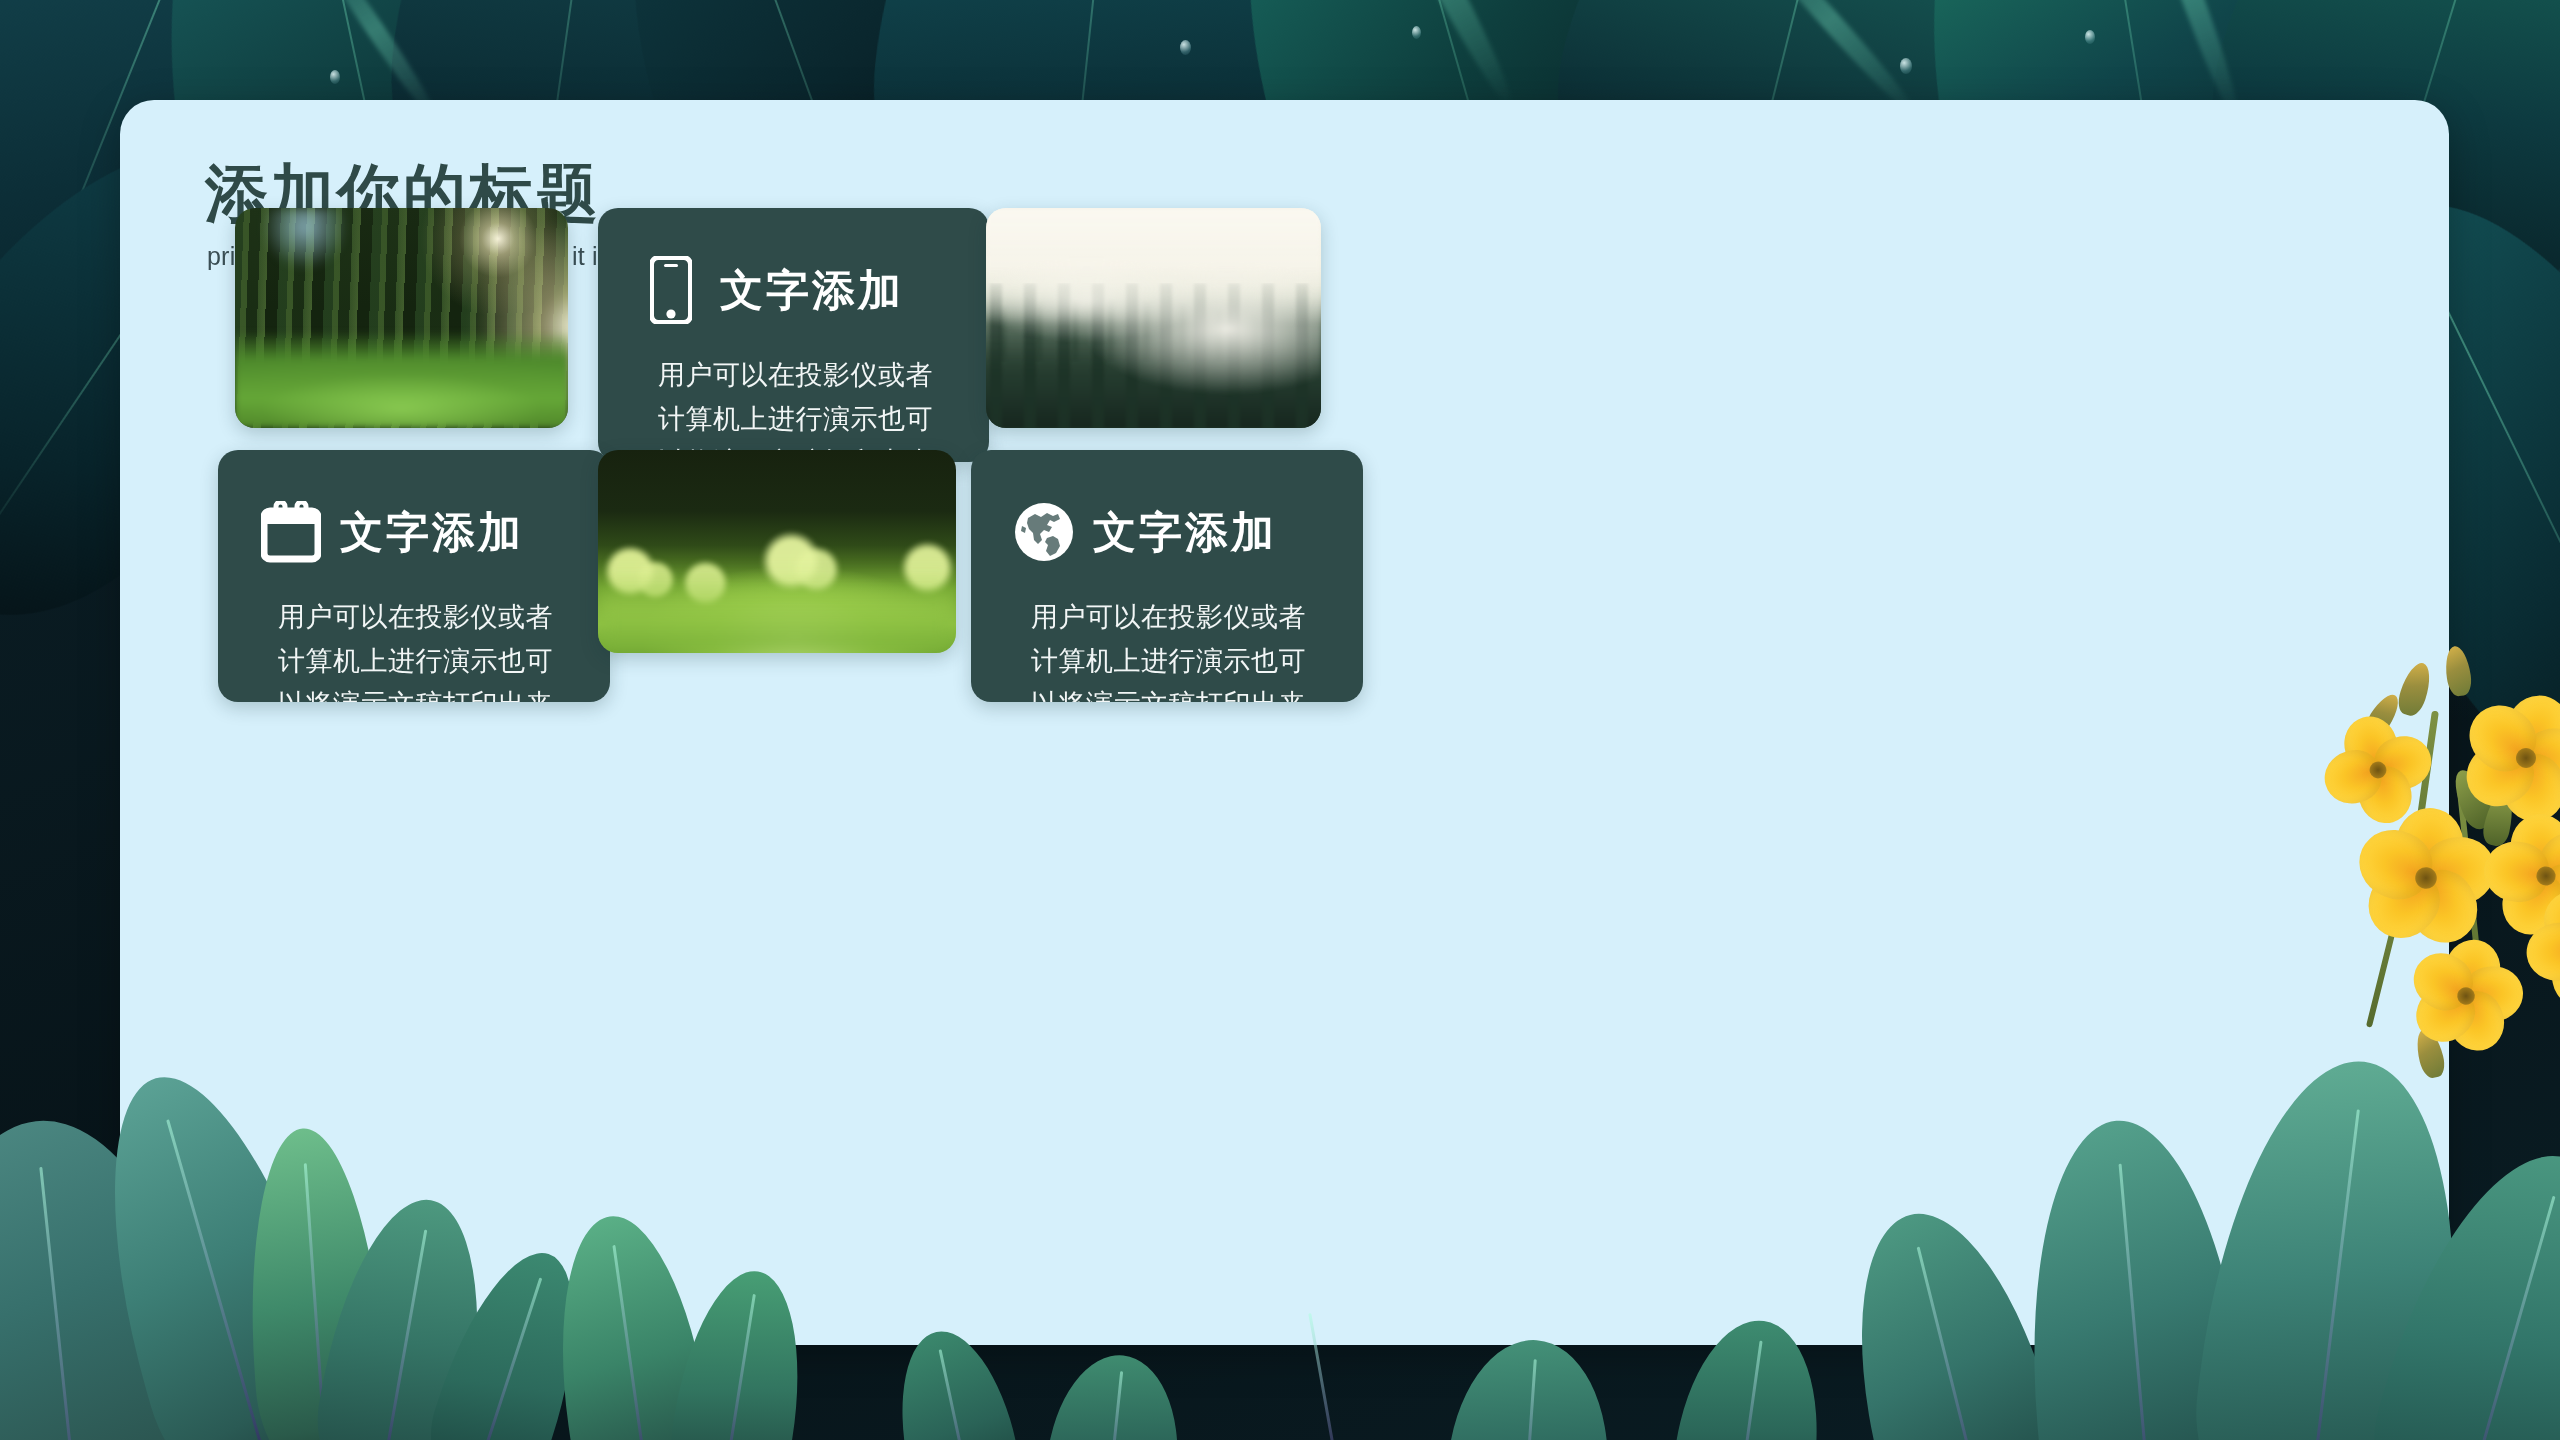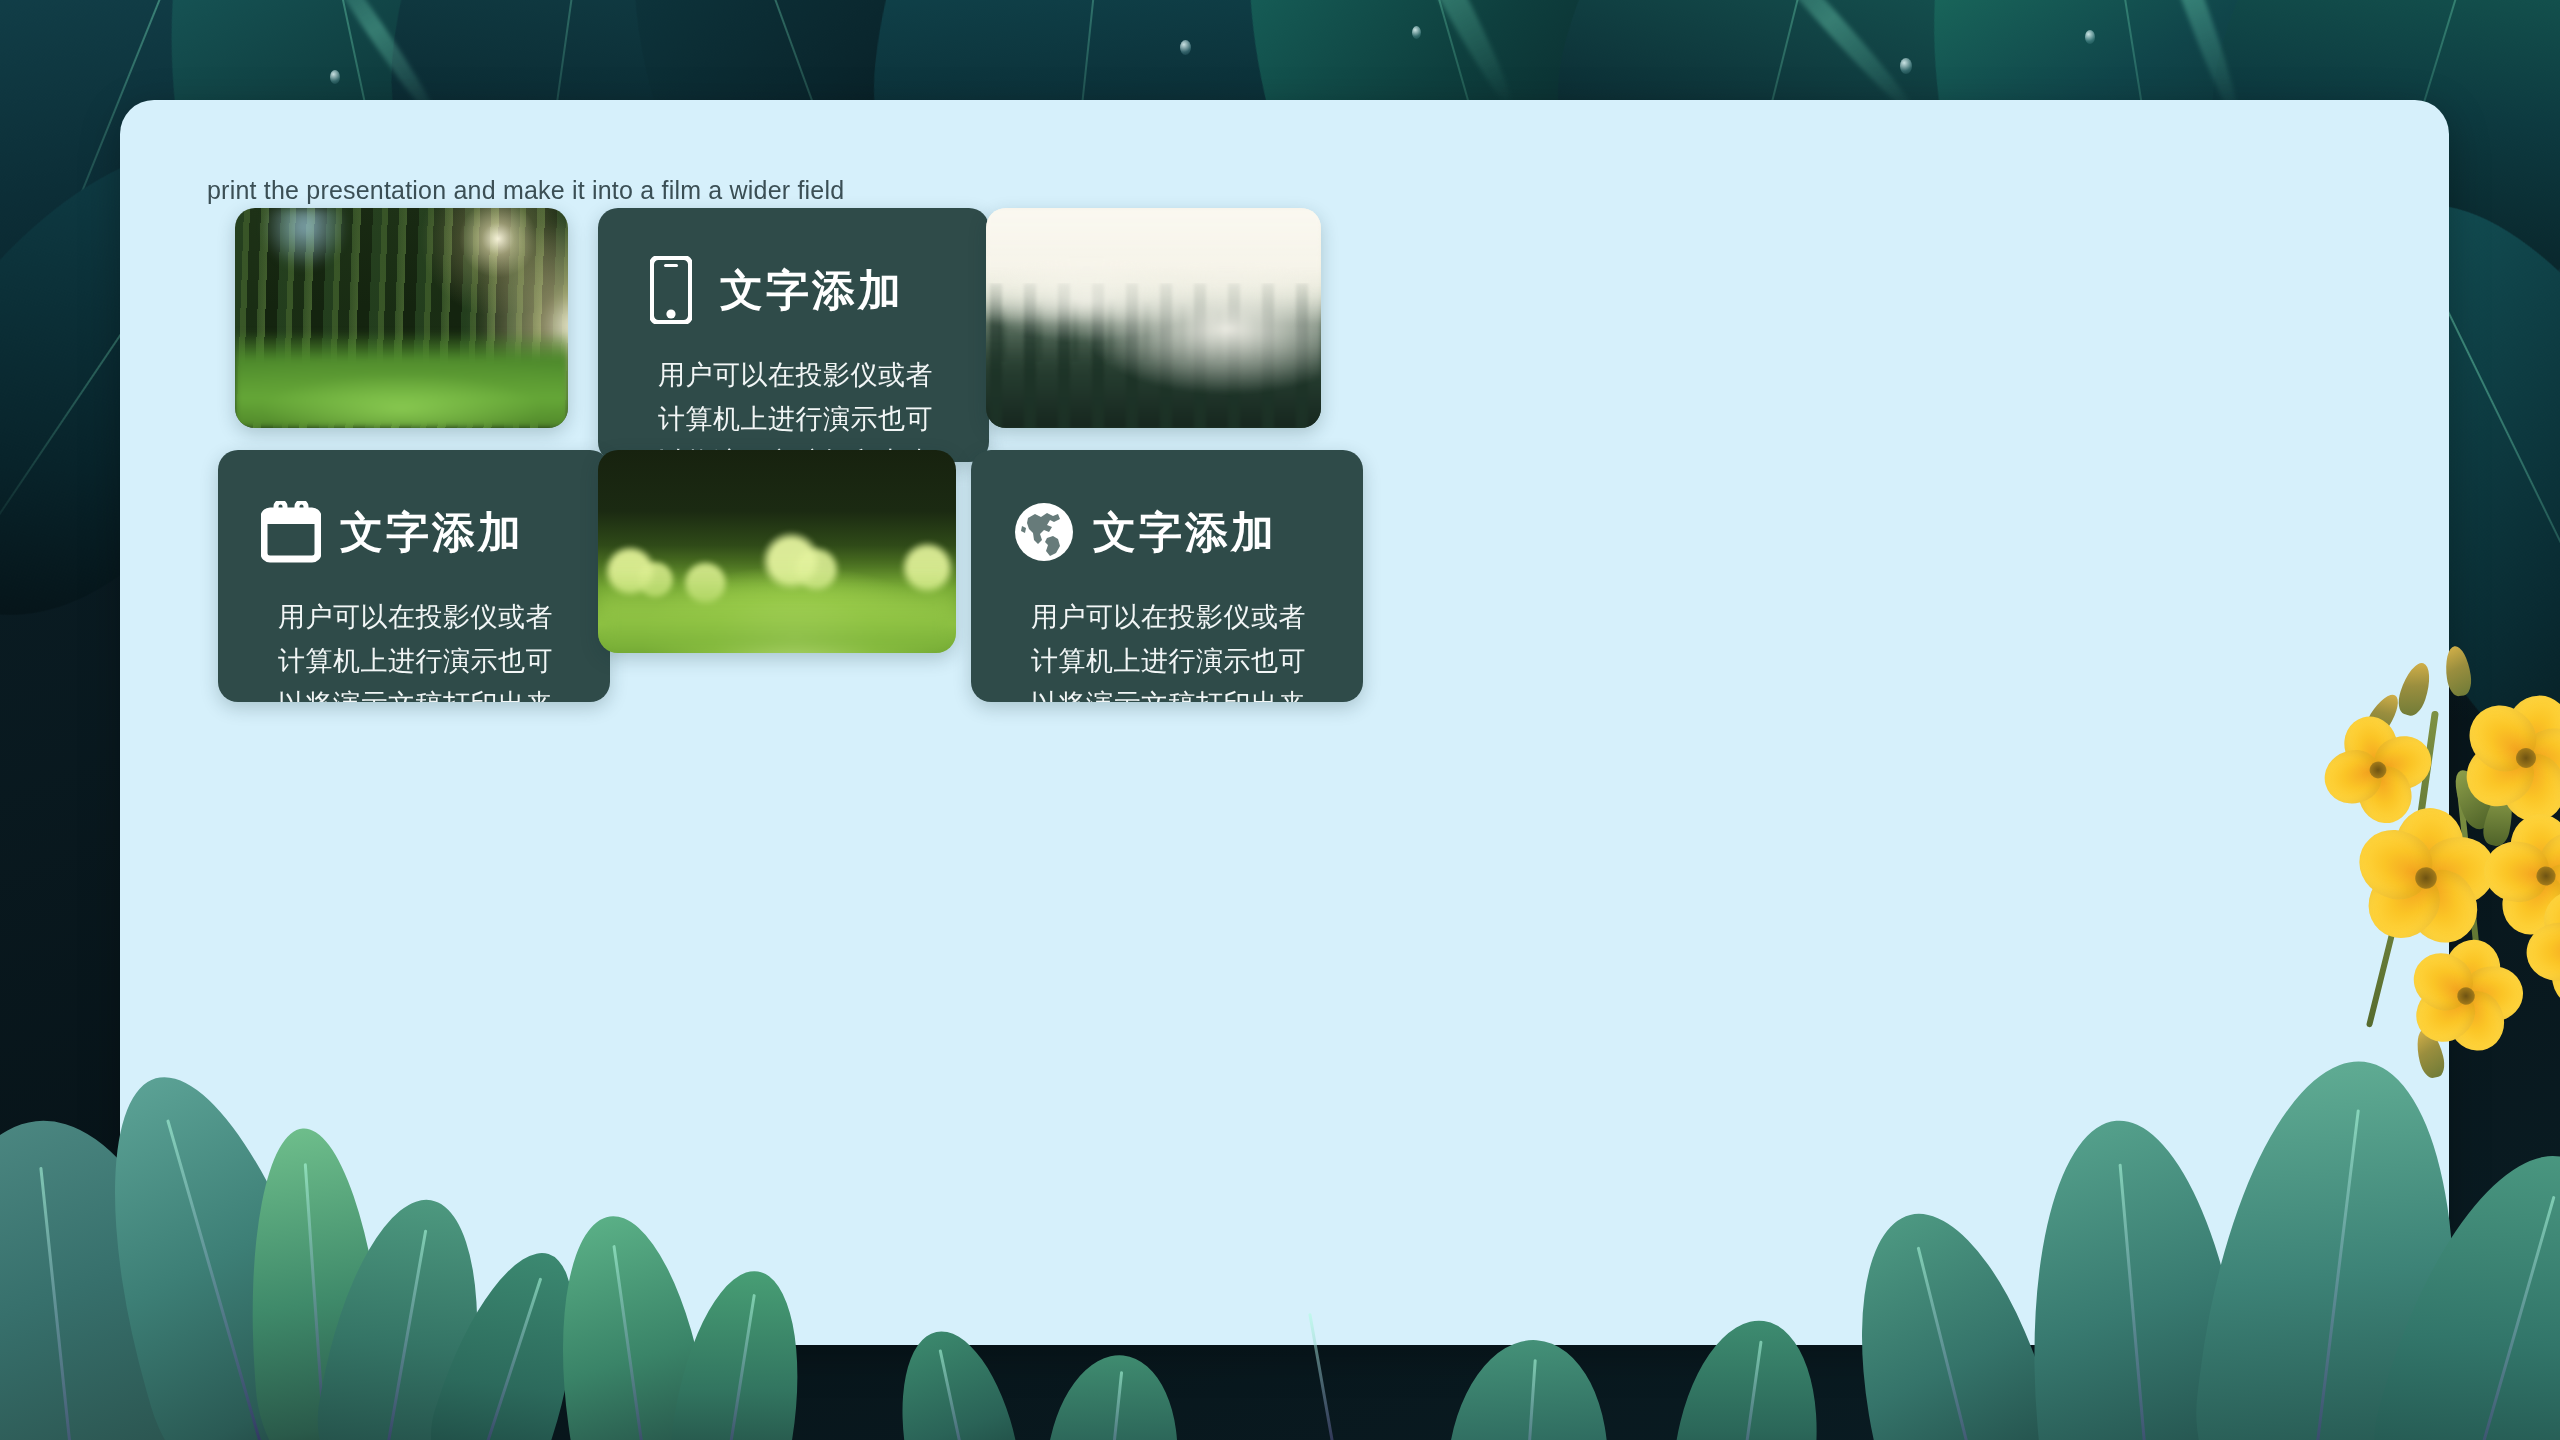--- a/index.html
+++ b/index.html
@@ -369,20 +369,21 @@
     <div class="drop" style="left:1180px;top:40px;width:11px;height:15px;"></div>
     <div class="drop" style="left:1412px;top:26px;width:9px;height:13px;"></div>
     <div class="drop" style="left:1900px;top:58px;width:12px;height:16px;"></div>
     <div class="drop" style="left:2085px;top:30px;width:10px;height:14px;"></div>
     <div class="drop" style="left:330px;top:70px;width:10px;height:14px;"></div>
   </div>
 
   <div class="panel">
 
     <div class="header">
+      <div class="title">添加你的标题</div>
       <div class="subtitle">print the presentation and make it into a film a wider field</div>
     </div>
 
     <div class="tiles">
 
       <div class="tile photo photo-forest-sun" style="left:115px;top:108px;width:333px;height:220px;">
         <div class="sky"></div>
         <div class="flare"></div>
         <div class="ground"></div>
       </div>

